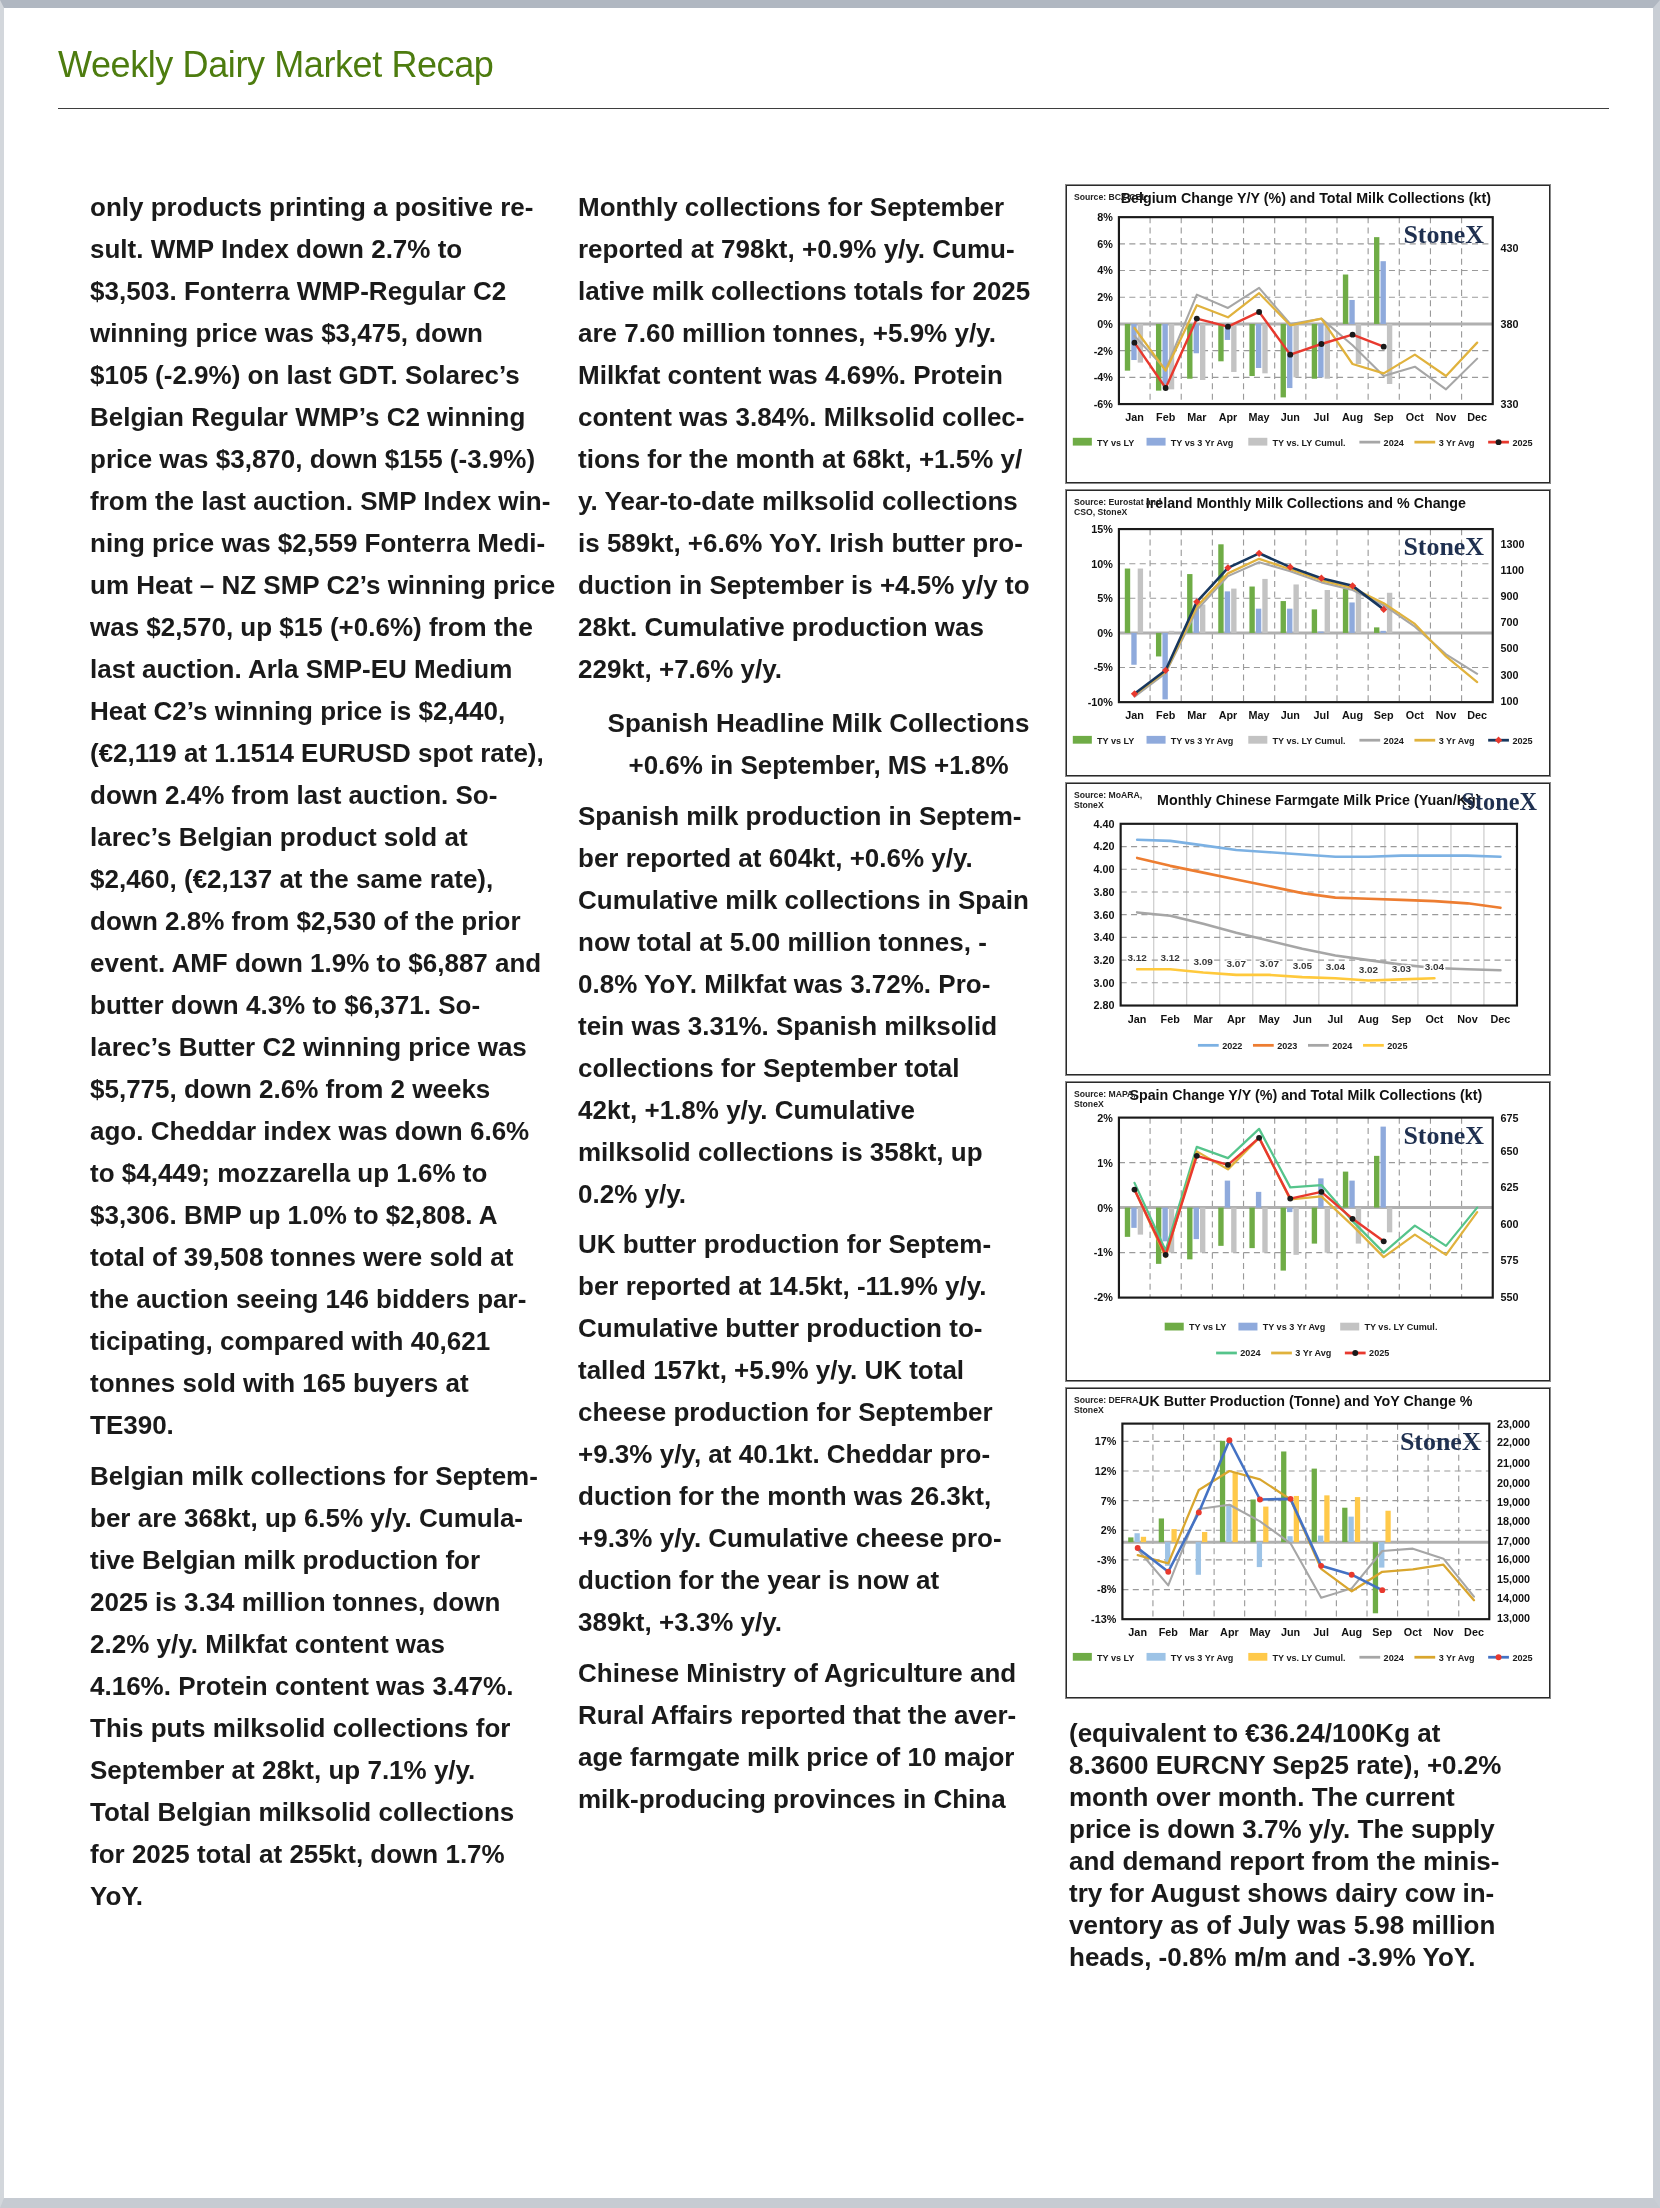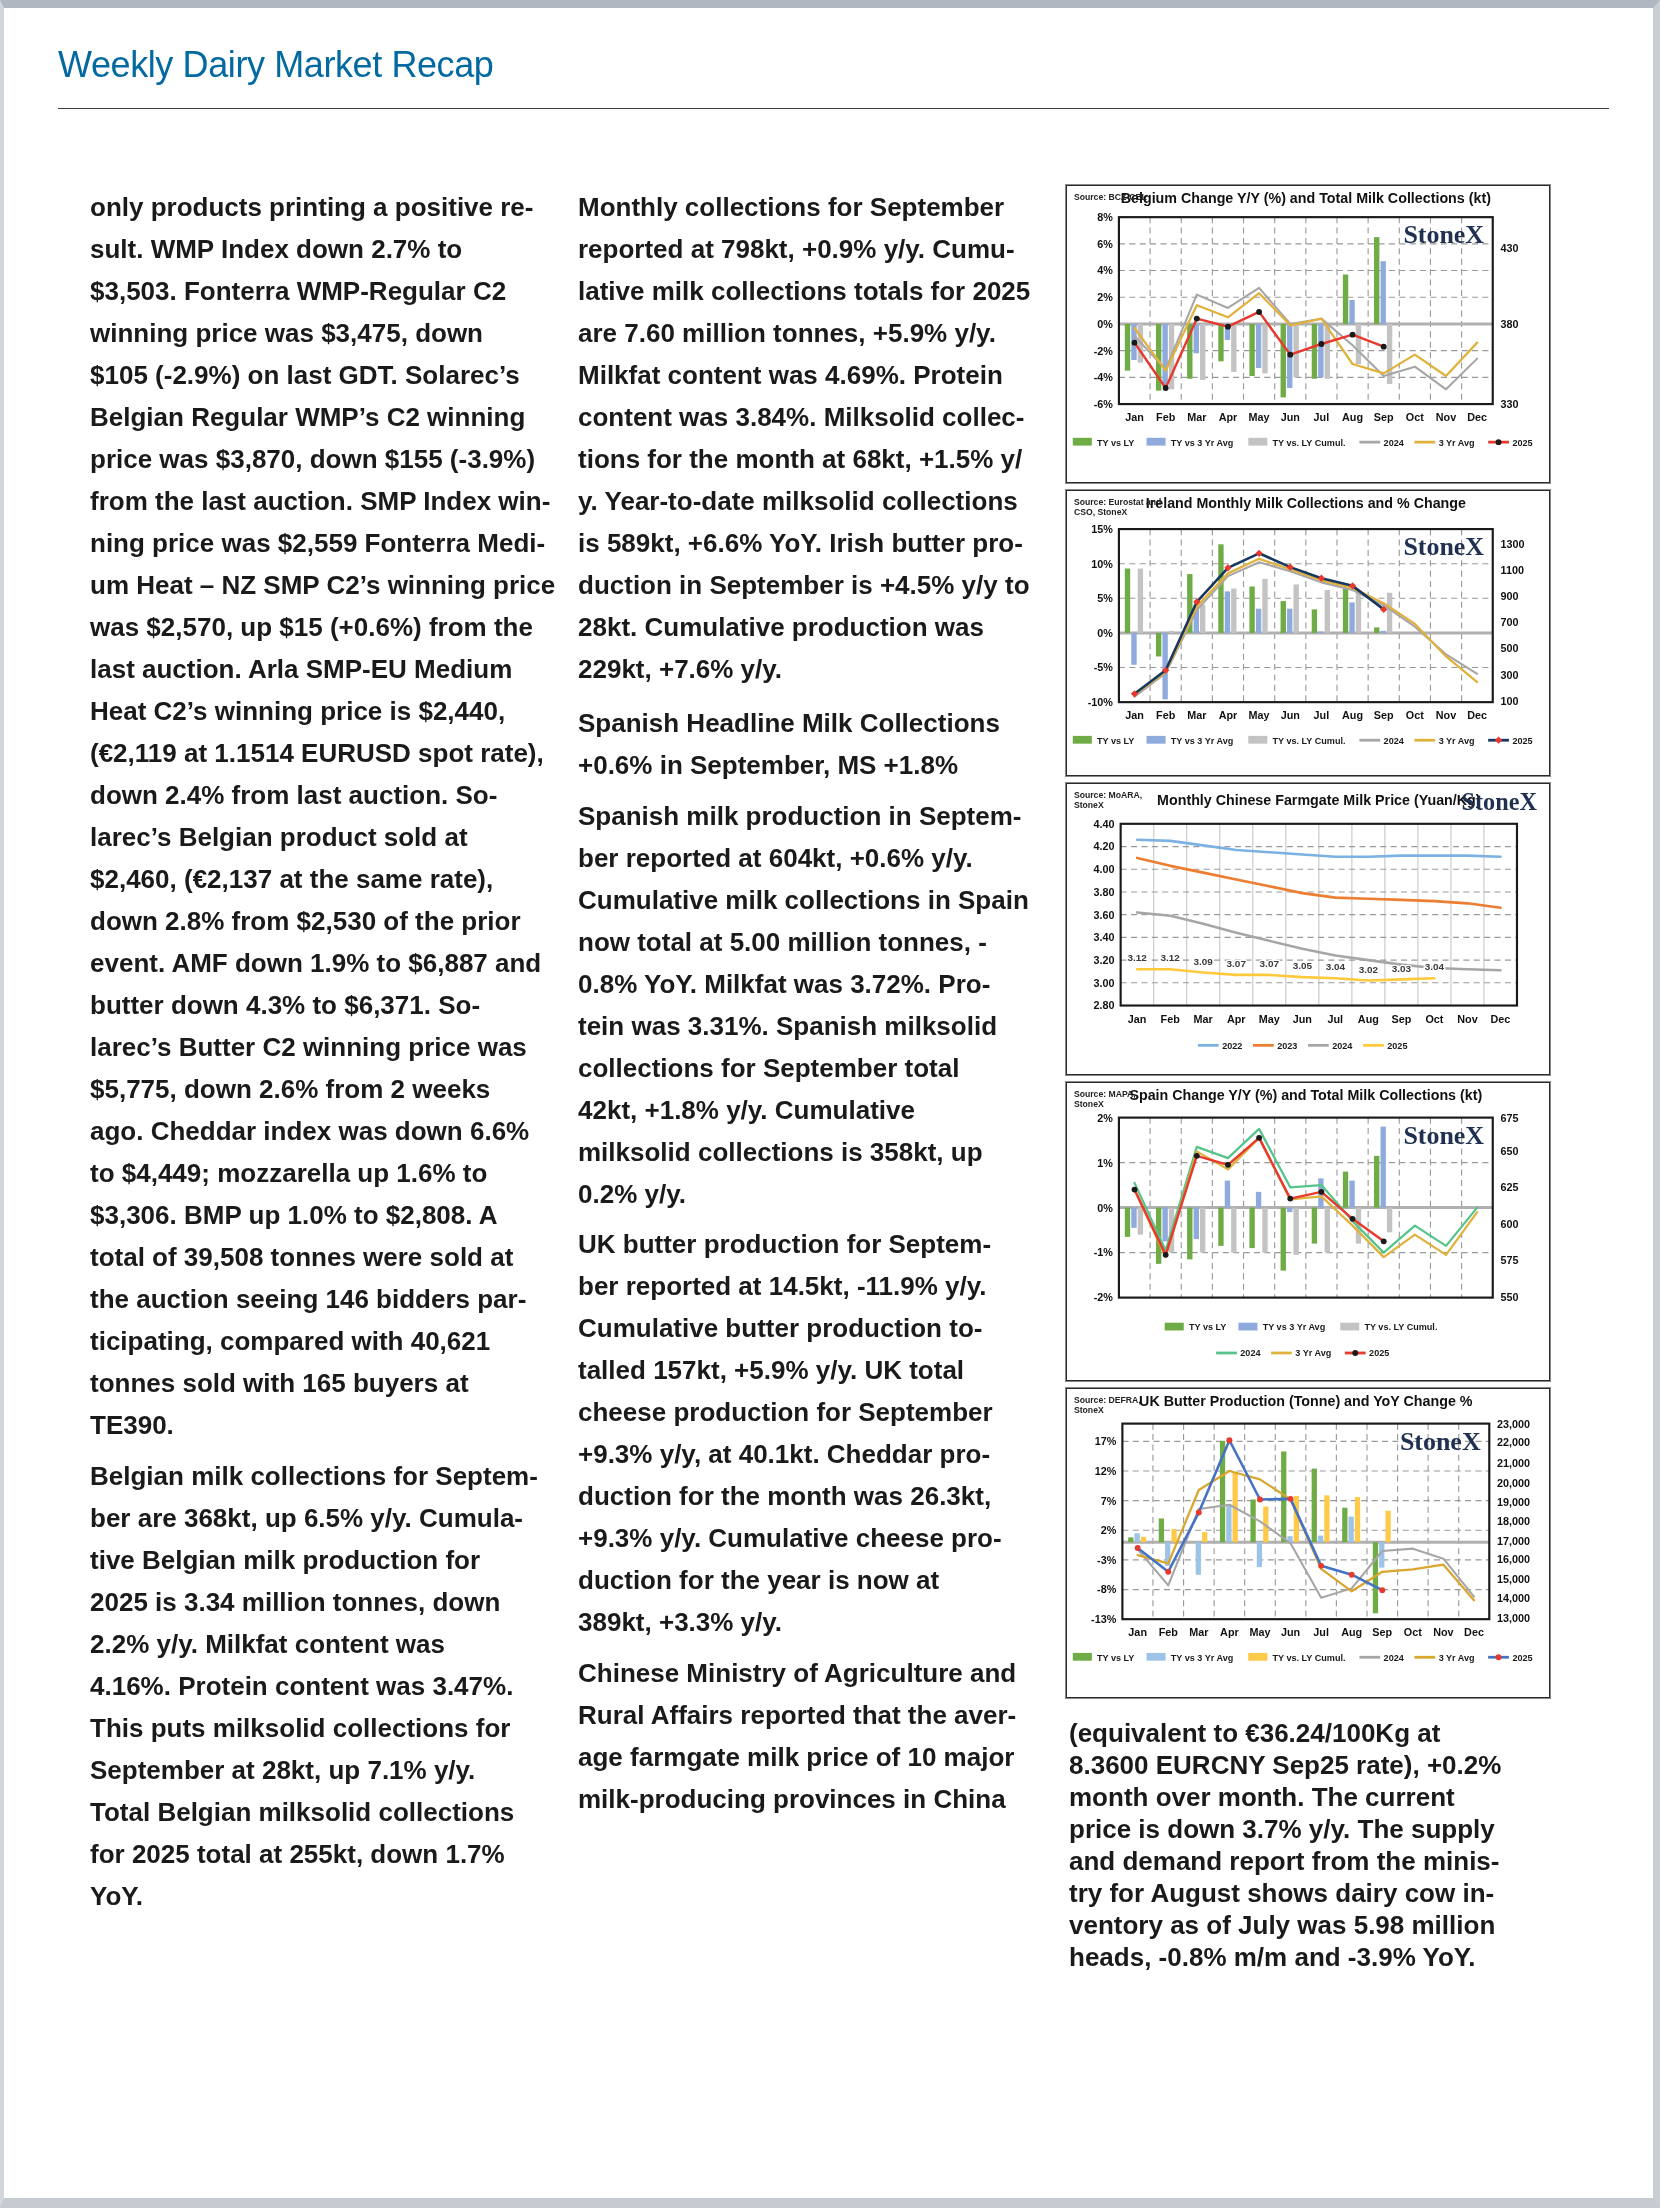--- a/index.html
+++ b/index.html
@@ -1,26 +1,26 @@
 <!DOCTYPE html>
 <html style="font-size:14px"><head>
 <meta charset="utf-8">
 <style>
   html,body{margin:0;padding:0;background:#e9ebee;}
   #page{position:relative;width:1660px;height:2208px;background:#ffffff;
         border-top:8.6px solid #b0b7c1;border-left:4.3px solid #d3d7dc;border-right:7px solid #c9ced5;border-bottom:10.4px solid #c6cbd2;
         box-sizing:border-box;font-family:"Liberation Sans",sans-serif;color:#1a1a1a;overflow:hidden;}
-  #doc-title{position:absolute;left:54px;top:36px;font-size:36px;font-weight:500;letter-spacing:-0.4px;color:#0369a1;}
+  #doc-title{position:absolute;left:54px;top:36px;font-size:36px;font-weight:500;letter-spacing:-0.4px;color:#4d7c0f;}
   #title-rule{position:absolute;left:54px;top:100px;width:1551px;height:0;border-top:1.7px solid #3e3e3e;}
   .col{position:absolute;top:178px;width:481px;font-size:26px;line-height:42px;}
   #col1{left:86px;}
   #col2{left:574px;}
   #col3-text{position:absolute;left:1065px;top:1709px;width:484px;font-size:26px;line-height:32px;}
   .lines{white-space:pre-line;margin:0 0 8.6px 0;font-weight:bold;}
-  .subhead{white-space:pre-line;font-weight:700;margin:12px 0 8.6px 0;}
+  .subhead{white-space:pre-line;font-weight:700;margin:12px 0 8.6px 0;text-align:center;}
   #charts{position:absolute;left:1062px;top:177px;width:484px;}
   .chart-card{box-sizing:border-box;width:484px;background:#fff;border:1.7px solid #2a2a2a;outline:0.9px solid #888;margin-bottom:7px;}
   .chart-card svg{display:block;width:100%;height:auto;}
 </style>
 </head>
 <body>
 
 <div id="page">
   <div id="doc-title">Weekly Dairy Market Recap</div>
   <div id="title-rule"></div>

